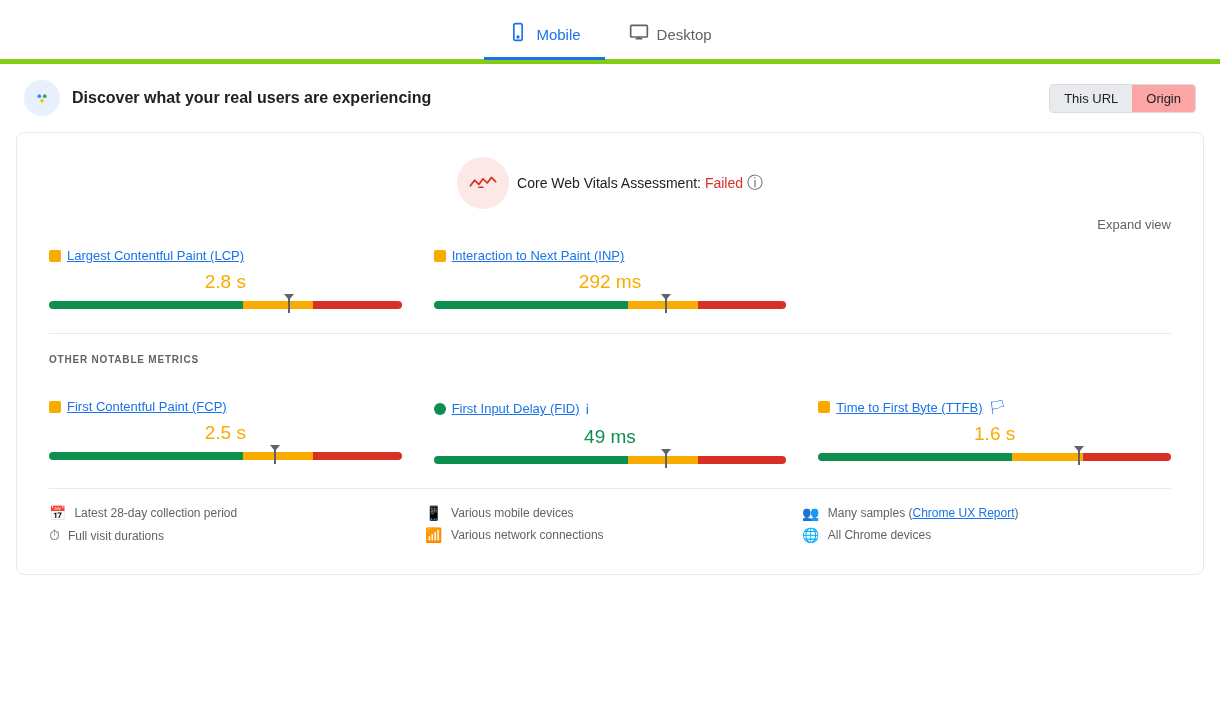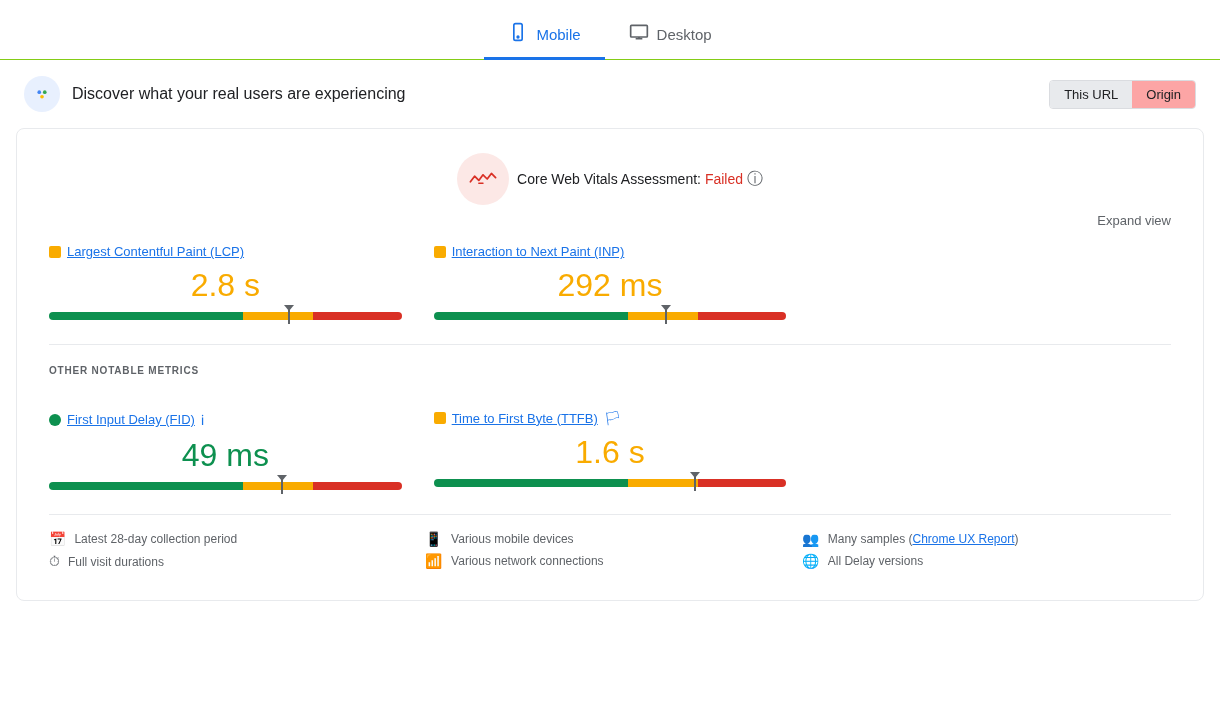--- a/index.html
+++ b/index.html
@@ -14,21 +14,21 @@
       margin: 0 auto;
       padding: 0;
     }
     
     .tabs-bar {
       display: flex;
       justify-content: center;
       align-items: center;
       gap: 0;
       padding: 12px 0 0 0;
-      border-bottom: 1px solid #84cc16;
+      border-bottom: 5px solid #84cc16;
     }
     .tab {
       display: flex;
       align-items: center;
       gap: 8px;
       padding: 10px 24px;
       cursor: pointer;
       font-size: 15px;
       color: #5f6368;
       border-bottom: 3px solid transparent;
@@ -58,21 +58,21 @@
       height: 36px;
       border-radius: 50%;
       background: #e8f0fe;
       display: flex;
       align-items: center;
       justify-content: center;
       font-size: 18px;
     }
     .header-title {
       font-size: 16px;
-      font-weight: 400;
+      font-weight: 700;
       color: #202124;
       text-align: center;
     }
     .url-toggle {
       display: flex;
       border: 1px solid #dadce0;
       border-radius: 4px;
       overflow: hidden;
     }
     .url-toggle-btn {
@@ -154,21 +154,21 @@
     }
     .metric-dot.orange { background: #f9ab00; }
     .metric-dot.green { background: #0d904f; border-radius: 50%; }
     .metric-label {
       font-size: 13px;
       color: #1a73e8;
       text-decoration: underline;
       cursor: pointer;
     }
     .metric-value {
-      font-size: 32px;
+      font-size: 19px;
       font-weight: 400;
       text-align: center;
       color: #f9ab00;
       margin-bottom: 8px;
     }
     .metric-value.green-val { color: #0d904f; }
     
     .progress-bar-container {
       position: relative;
       height: 8px;
@@ -358,20 +358,36 @@
         <div class="bar-marker" style="left:66%"></div>
       </div>
     </div>
 
   </div>
 
     <hr class="section-divider">
     <div class="section-label">OTHER NOTABLE METRICS</div>
     <div class="metrics-grid" id="other-metrics-grid">
 
+    <div class="metric-item">
+      <div class="metric-label-row">
+        <span class="metric-dot orange"></span>
+        <span class="metric-label">First Contentful Paint (FCP)</span>
+
+      </div>
+      <div class="metric-value">2.5 s</div>
+      <div class="progress-bar-container">
+        <div class="progress-bar-track">
+          <div class="bar-segment bar-green" style="width:55%"></div>
+          <div class="bar-segment bar-orange" style="width:20%"></div>
+          <div class="bar-segment bar-red" style="width:25%"></div>
+        </div>
+        <div class="bar-marker" style="left:64%"></div>
+      </div>
+    </div>
 
     <div class="metric-item">
       <div class="metric-label-row">
         <span class="metric-dot green"></span>
         <span class="metric-label">First Input Delay (FID)</span>
         <span class="fid-info" style="color:#1a73e8;font-size:14px;"> ℹ</span>
       </div>
       <div class="metric-value green-val">49 ms</div>
       <div class="progress-bar-container">
         <div class="progress-bar-track">
@@ -422,19 +438,19 @@
             <span>Various network connections</span>
           </div>
         </div>
       <div class="footer-col" id="footer-col-3">
           <div class="footer-item">
             <span class="footer-icon">👥</span>
             <span>Many samples (<a class="footer-link">Chrome UX Report</a>)</span>
           </div>
           <div class="footer-item">
             <span class="footer-icon">🌐</span>
-            <span>All Delay versions</span>
+            <span>All Chrome devices</span>
           </div>
         </div>
     </div>
   </div>
 
 </div>
 
 </body></html>

